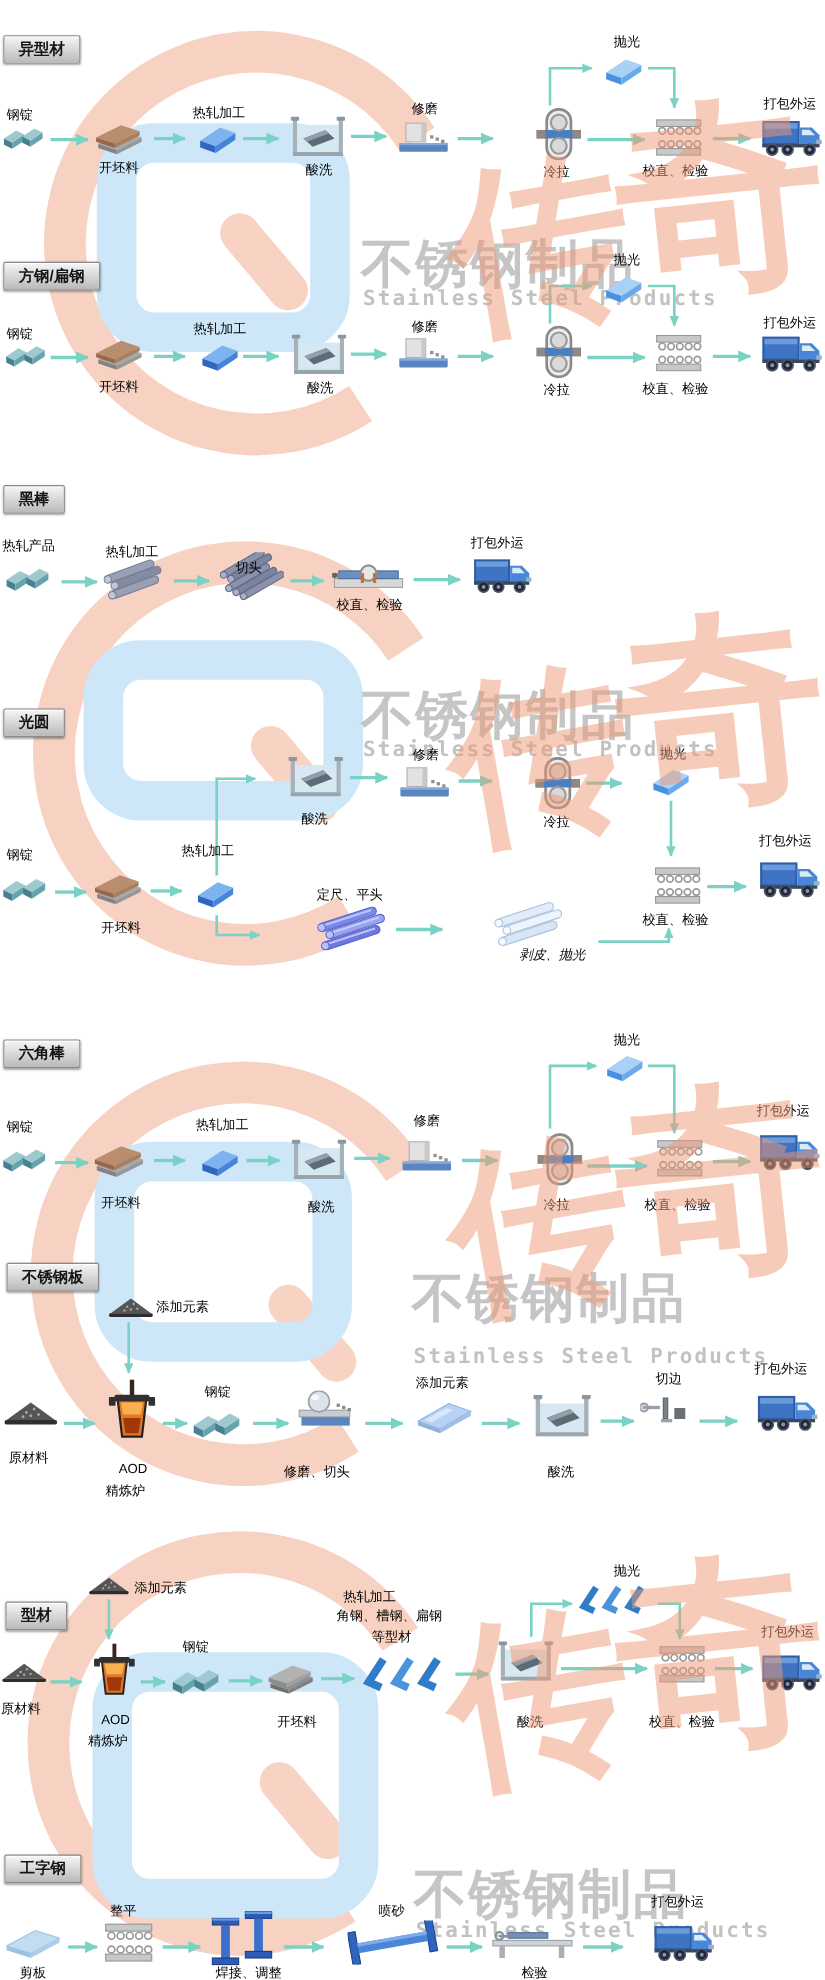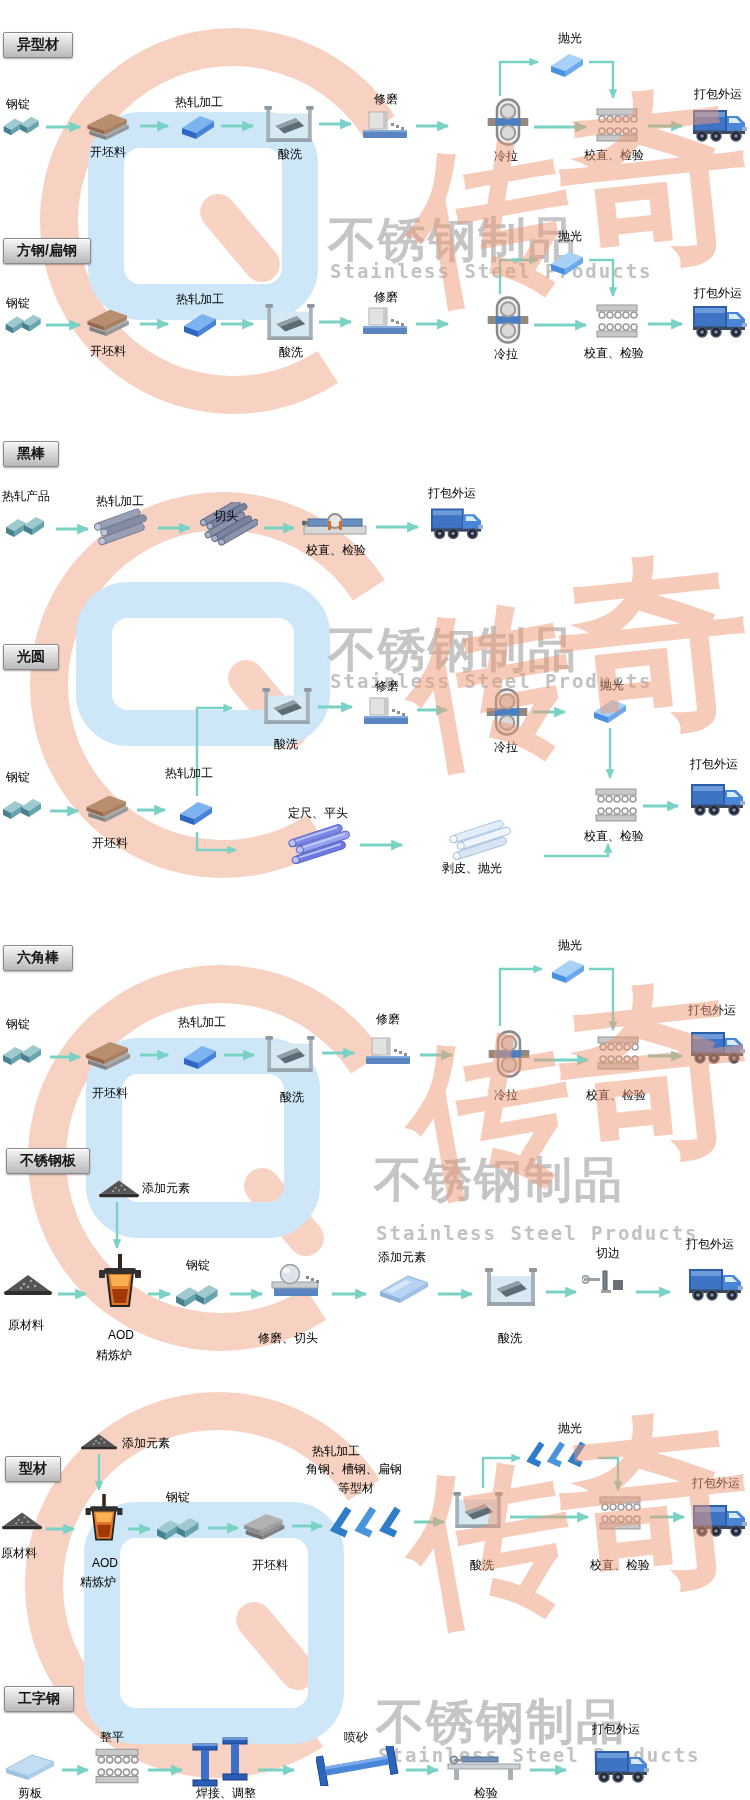--- a/index.html
+++ b/index.html
@@ -499,21 +499,21 @@
   <div class="lb" style="left:6px;top:770px;">钢锭</div>
   <div class="lb" style="left:92px;top:836px;">开坯料</div>
   <div class="lb" style="left:165px;top:766px;">热轧加工</div>
   <div class="lb" style="left:274px;top:737px;">酸洗</div>
   <div class="lb" style="left:375px;top:679px;">修磨</div>
   <div class="lb" style="left:494px;top:740px;">冷拉</div>
   <div class="lb" style="left:600px;top:678px;">抛光</div>
   <div class="lb" style="left:584px;top:829px;">校直、检验</div>
   <div class="lb" style="left:690px;top:757px;">打包外运</div>
   <div class="lb" style="left:288px;top:806px;">定尺、平头</div>
-  <div class="lb" style="left:442px;top:861px;">剥皮、抛光</div>
+  <div class="lb" style="left:472px;top:861px;font-style:italic;">剥皮、抛光</div>
 
   <div class="lb" style="left:6px;top:1017px;">钢锭</div>
   <div class="lb" style="left:92px;top:1086px;">开坯料</div>
   <div class="lb" style="left:178px;top:1015px;">热轧加工</div>
   <div class="lb" style="left:280px;top:1090px;">酸洗</div>
   <div class="lb" style="left:376px;top:1012px;">修磨</div>
   <div class="lb" style="left:494px;top:1088px;">冷拉</div>
   <div class="lb" style="left:558px;top:938px;">抛光</div>
   <div class="lb" style="left:586px;top:1088px;">校直、检验</div>
   <div class="lb" style="left:688px;top:1003px;">打包外运</div>

